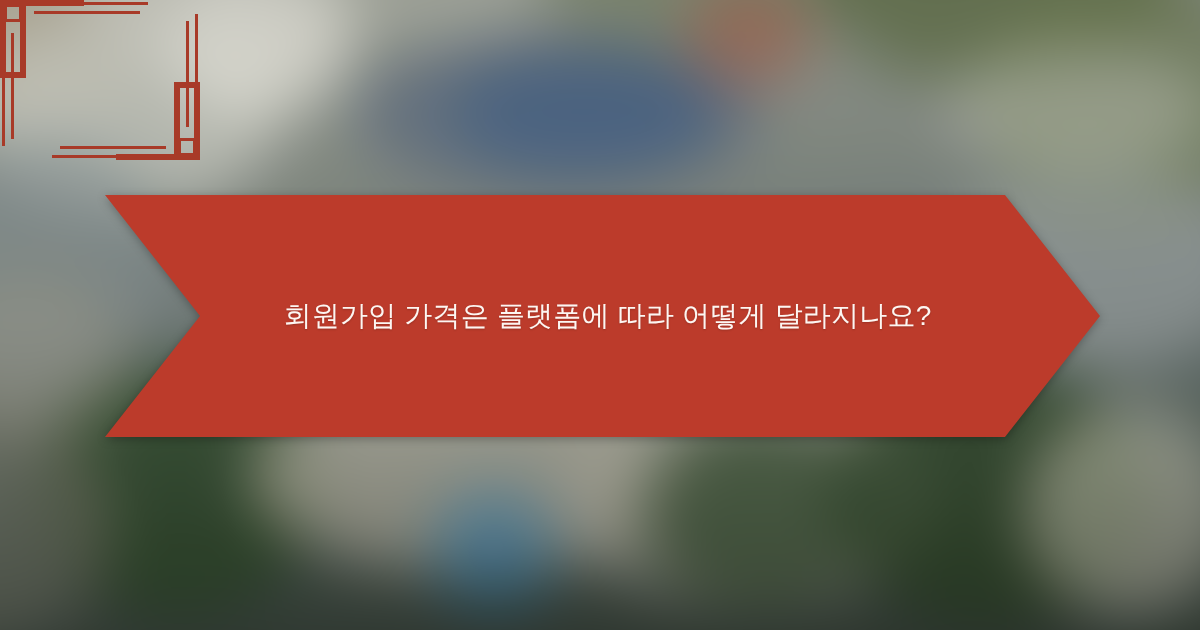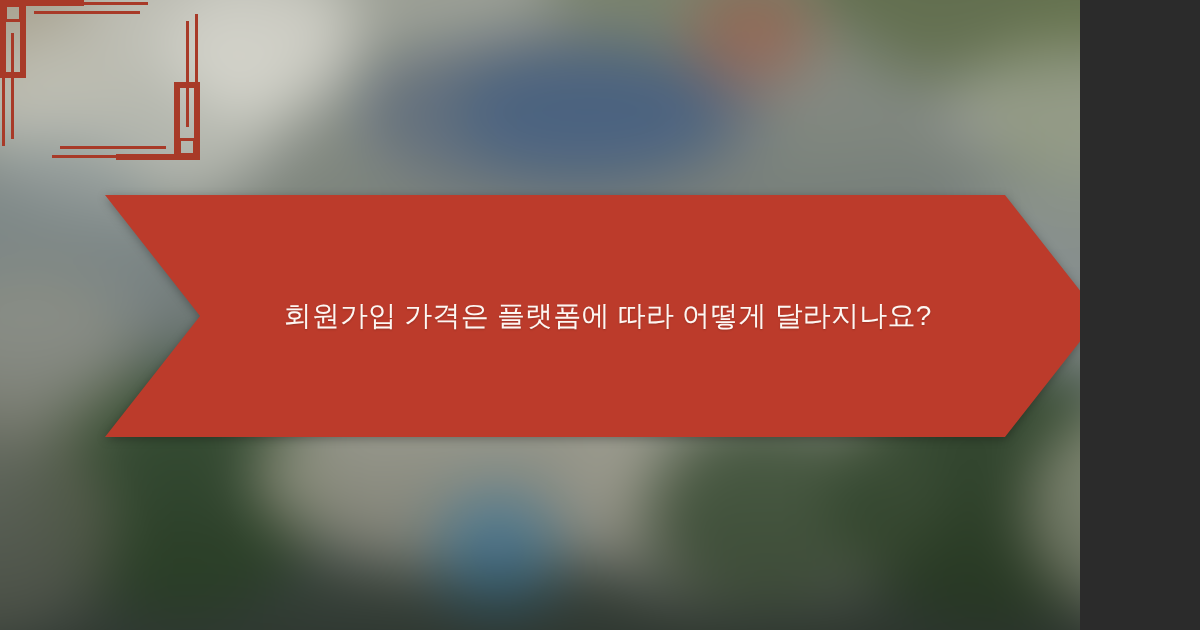--- a/index.html
+++ b/index.html
@@ -2,21 +2,21 @@
 <html><head>
 <meta charset="utf-8">
 <style>
   html, body {
     margin: 0;
     padding: 0;
     background: #2b2b2b;
   }
   #card {
     position: relative;
-    width: 1080px;
+    width: 1200px;
     height: 630px;
     overflow: hidden;
     font-family: "Liberation Sans", "DejaVu Sans", sans-serif;
   }
 
   
   .bg {
     position: absolute;
     inset: -60px;
     filter: blur(26px) saturate(0.92);

